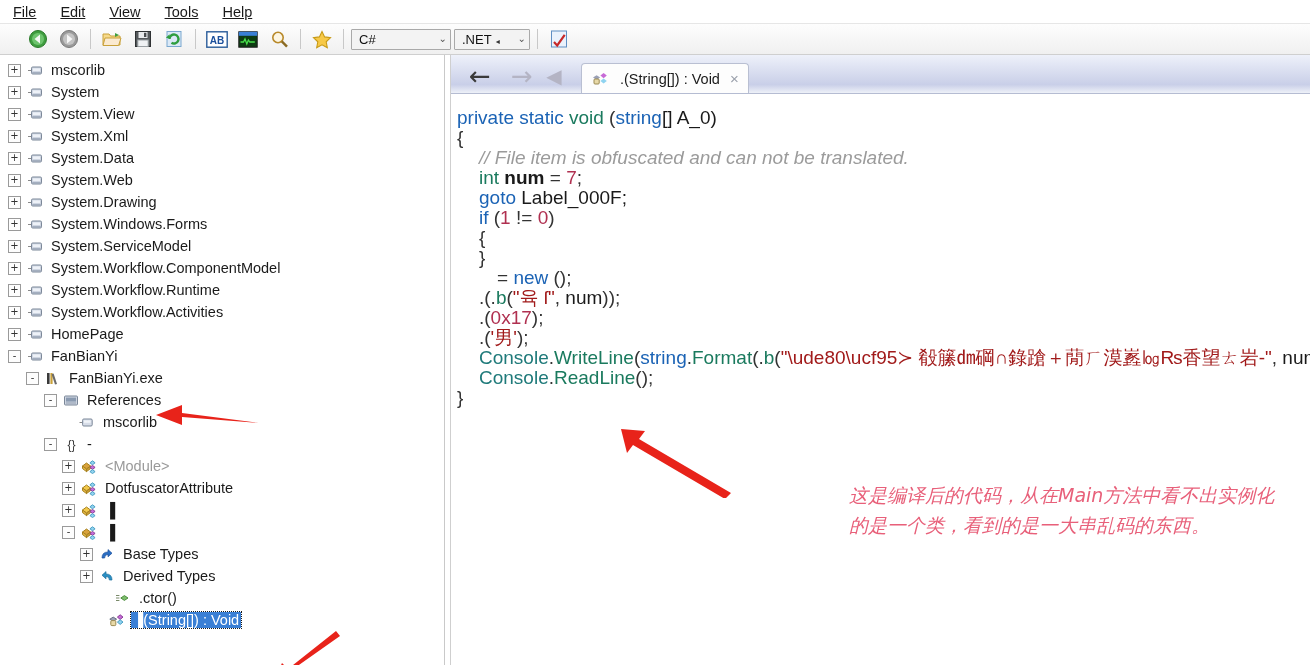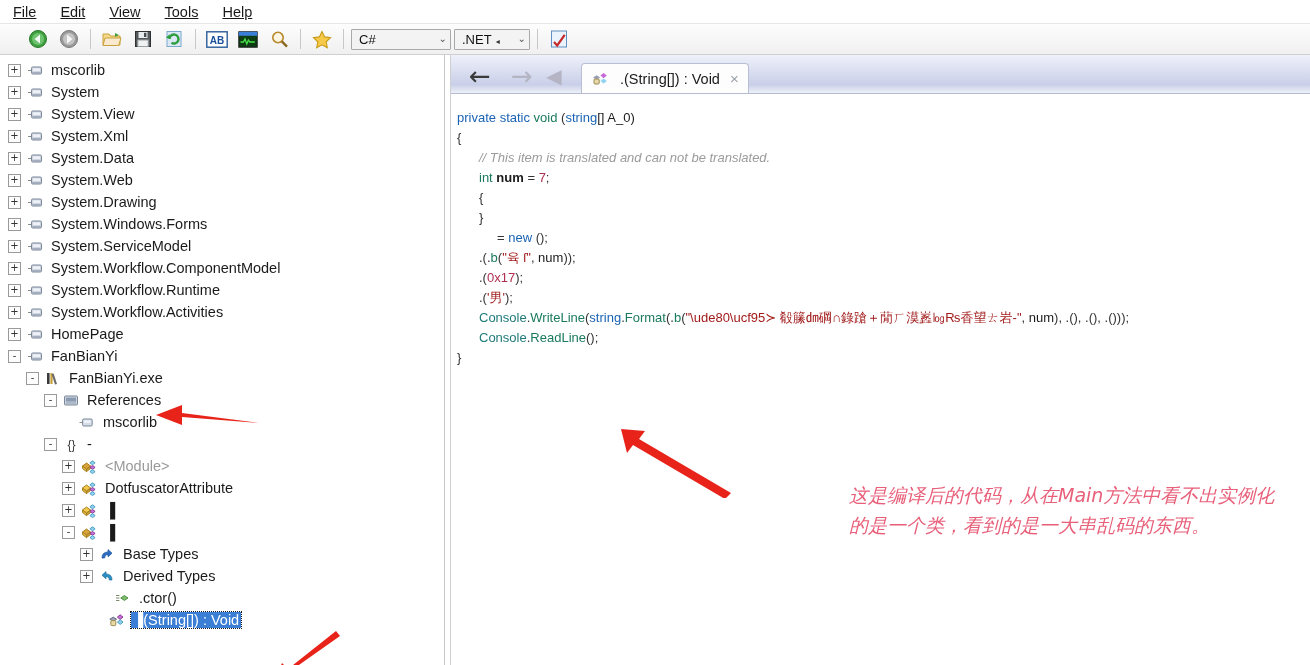--- a/index.html
+++ b/index.html
@@ -93,21 +93,21 @@
     height:30px;background:#fdfdfd;border:1px solid #b9bfd2;border-bottom:none;
     border-radius:4px 4px 0 0;display:flex;align-items:center;
     padding:0 6px 0 9px;gap:7px;margin-left:16px;box-sizing:border-box;cursor:default;
   }
   .tab .tlabel{font-size:14.5px;color:#1a1a1a;white-space:nowrap;}
   .tab .tclose{font-size:15px;color:#9aa0ab;padding:0 3px;cursor:default;}
   
   .code{
     padding:14px 0 0 6px;
     font-family:"Liberation Sans", sans-serif;
-    font-size:13px;line-height:20px;white-space:nowrap;
+    font-size:19px;line-height:20px;white-space:nowrap;
   }
   .code .ln{height:20px;}
   .kw{color:#1b63b5;}
   .kw2{color:#1a7a5e;}
   .type{color:#1f7a7a;}
   .cmt{color:#9b9b9b;font-style:italic;}
   .num{color:#b03050;}
   .str{color:#a11a1a;}
   .id{color:#1a1a1a;}
   .idb{color:#1a1a1a;font-weight:bold;}
@@ -554,22 +554,24 @@
           </svg>
         </span>
         <span class="tlabel">.(String[]) : Void</span>
         <span class="tclose">×</span>
       </div>
     </div>
 
     <div class="code" id="code-root">
         <div class="ln"><span class="kw">private </span><span class="kw">static </span><span class="kw2">void</span><span class="punct"> (</span><span class="kw">string</span><span class="id">[] A_0)</span></div>
         <div class="ln"><span class="punct">{</span></div>
-        <div class="ln ind1"><span class="cmt">// This item is translated and can not be translated.</span></div>
+        <div class="ln ind1"><span class="cmt">// File item is obfuscated and can not be translated.</span></div>
         <div class="ln ind1"><span class="kw2">int </span><span class="idb">num</span><span class="punct"> = </span><span class="num">7</span><span class="punct">;</span></div>
+        <div class="ln ind1"><span class="kw">goto </span><span class="id">Label_000F;</span></div>
+        <div class="ln ind1"><span class="kw">if </span><span class="punct">(</span><span class="num">1</span><span class="punct"> != </span><span class="num">0</span><span class="punct">)</span></div>
         <div class="ln ind1"><span class="punct">{</span></div>
         <div class="ln ind1"><span class="punct">}</span></div>
         <div class="ln ind2"><span class="punct"> = </span><span class="kw">new</span><span class="punct"> ();</span></div>
         <div class="ln ind1"><span class="punct">.(.</span><span class="meth">b</span><span class="punct">(</span><span class="str">"육  ſ"</span><span class="punct">, </span><span class="id">num</span><span class="punct">));</span></div>
         <div class="ln ind1"><span class="punct">.(</span><span class="num">0x17</span><span class="punct">);</span></div>
         <div class="ln ind1"><span class="punct">.(</span><span class="str">'男'</span><span class="punct">);</span></div>
         <div class="ln ind1"><span class="type">Console</span><span class="punct">.</span><span class="meth">WriteLine</span><span class="punct">(</span><span class="kw">string</span><span class="punct">.</span><span class="meth">Format</span><span class="punct">(.</span><span class="meth">b</span><span class="punct">(</span><span class="str">"\ude80\ucf95≻  殽籘㍷碙∩錄蹌＋蕑ㄏ漠嶳㏒₨香望ㄊ岩-"</span><span class="punct">, </span><span class="id">num</span><span class="punct">), .(), .(), .()));</span></div>
         <div class="ln ind1"><span class="type">Console</span><span class="punct">.</span><span class="meth">ReadLine</span><span class="punct">();</span></div>
         <div class="ln"><span class="punct">}</span></div>
       </div>

